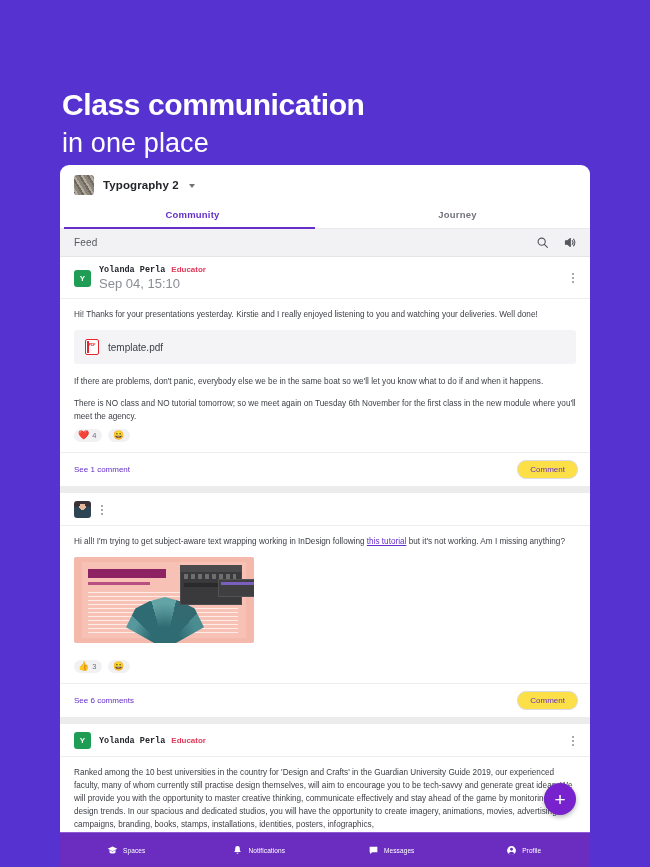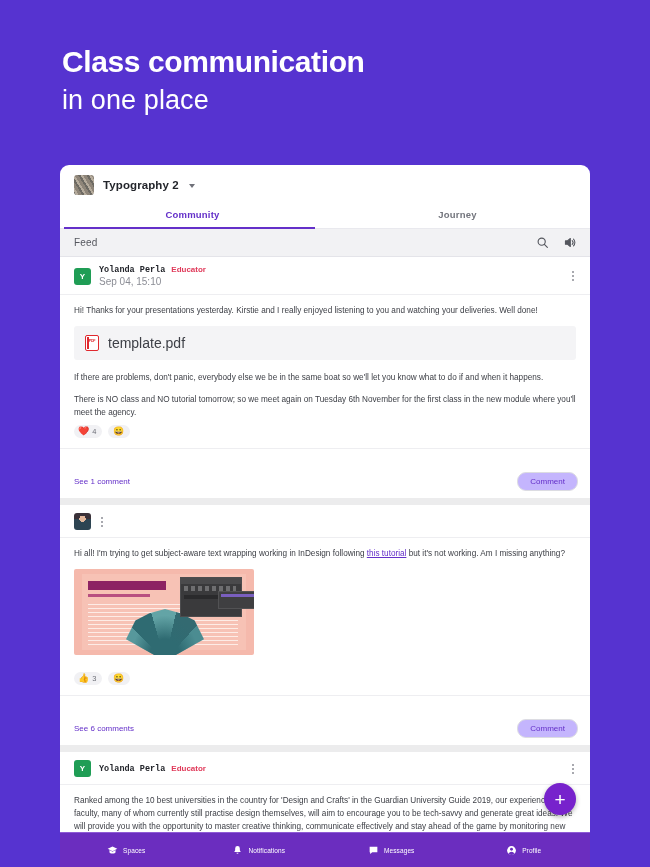--- a/index.html
+++ b/index.html
@@ -5,21 +5,21 @@
   * { box-sizing: border-box; margin: 0; padding: 0; }
   html, body { width: 650px; height: 867px; }
   body {
     font-family: "Liberation Sans", sans-serif;
     background: #5633D0;
     overflow: hidden;
     position: relative;
   }
 
   
-  .hero { padding: 44px 0 0 62px; }
+  .hero { padding: 44px 0 0 62px; margin-top: 43px; }
   .hero-line1 {
     color: #ffffff;
     font-size: 30px;
     font-weight: bold;
     letter-spacing: -0.4px;
     line-height: 36px;
   }
   .hero-line2 {
     color: #ffffff;
     font-size: 27px;
@@ -140,21 +140,21 @@
   .avatar.green { background: #1f9d55; }
   .avatar.photo {
     background:
       radial-gradient(circle at 50% 34%, #e3b89c 0 22%, rgba(227,184,156,0) 23%),
       linear-gradient(#3a3138 0 38%, #2d4452 38% 100%);
   }
   .author-block { display: flex; flex-direction: column; gap: 1px; flex: 1; }
   .author-row { display: flex; align-items: baseline; gap: 6px; }
   .author-name { font-size: 8.5px; font-weight: bold; color: #23252b; font-family: Liberation Mono, monospace; }
   .author-role { font-size: 8px; color: #e03a5a; font-weight: bold; }
-  .post-date { font-size: 10px; color: #8b8d95; }
+  .post-date { font-size: 13px; color: #8b8d95; }
   .kebab { display: flex; flex-direction: column; gap: 2px; padding: 3px 2px; flex: none; }
   .kebab i { width: 2px; height: 2px; border-radius: 50%; background: #8b8d95; display: block; }
 
   .post-body { padding: 9px 14px 6px 14px; }
   .ptext {
     font-size: 8.2px;
     line-height: 13px;
     color: #3e4047;
     margin-bottom: 9px;
   }
@@ -184,21 +184,21 @@
     left: 0; right: 0; top: 3px;
     font-size: 3.6px; font-weight: bold;
     color: #e0282e; text-align: center;
     letter-spacing: -0.2px;
   }
   .pdf-ico::before {
     content: "";
     position: absolute; left: 1px; top: 1px; bottom: 1px; width: 2px;
     background: #e0282e;
   }
-  .attach-name { font-size: 14px; color: #3e4047; }
+  .attach-name { font-size: 10px; color: #3e4047; }
 
   .post-image {
     width: 180px; height: 86px;
     border-radius: 2px;
     margin-bottom: 11px;
     position: relative;
     overflow: hidden;
     background: #f5b9ac;
   }
   .pi-inner { position: absolute; inset: 5px 8px; background: #f7c2b5; }
@@ -234,27 +234,27 @@
     border-radius: 9px;
     padding: 2px 6px 2px 4px;
     font-size: 7.5px; color: #6c6e76;
   }
   .pill .emo { font-size: 9px; line-height: 9px; }
   .pill.add { padding: 2px 5px; }
 
   .post-foot {
     display: flex; align-items: center; justify-content: space-between;
     border-top: 1px solid #eeeef1;
-    padding: 23px 12px 7px 14px;
+    padding: 7px 12px 7px 14px;
   }
   .see-comments { font-size: 8px; color: #6430c9; }
   .comment-btn {
     font-size: 8px; color: #6430c9;
     border: 1px solid #dcdce2; border-radius: 9px;
-    background: #c4b5fd;
+    background: #fde047;
     padding: 4px 12px;
   }
 
   
   .fab {
     position: absolute;
     right: 14px; bottom: 52px;
     width: 32px; height: 32px;
     border-radius: 50%;
     background: #7722cc;

